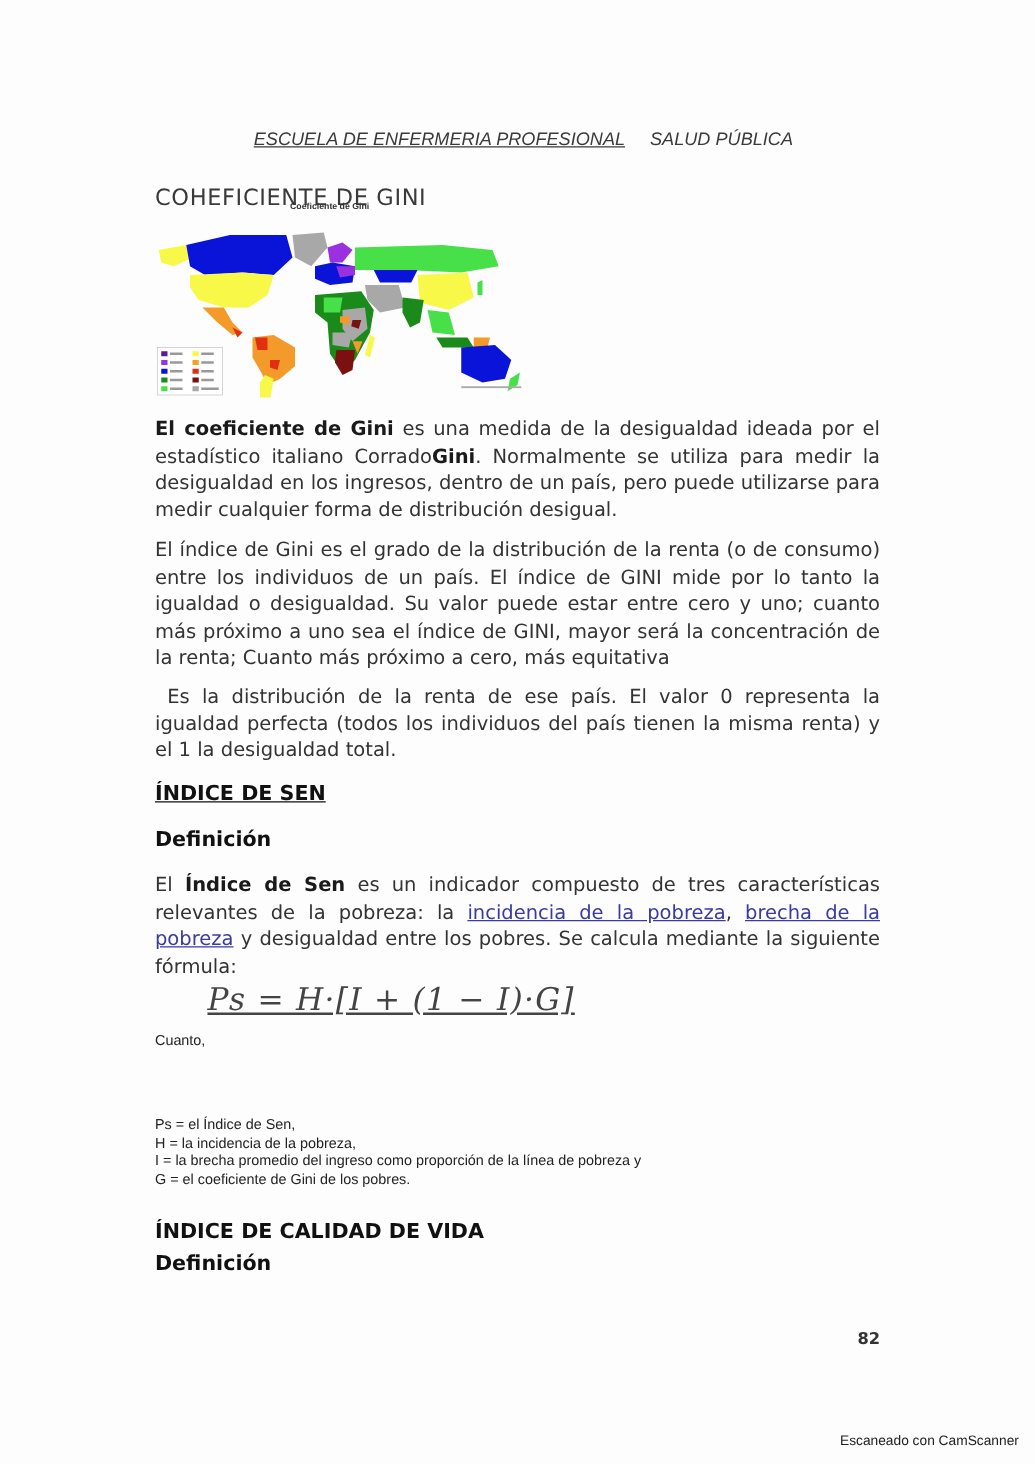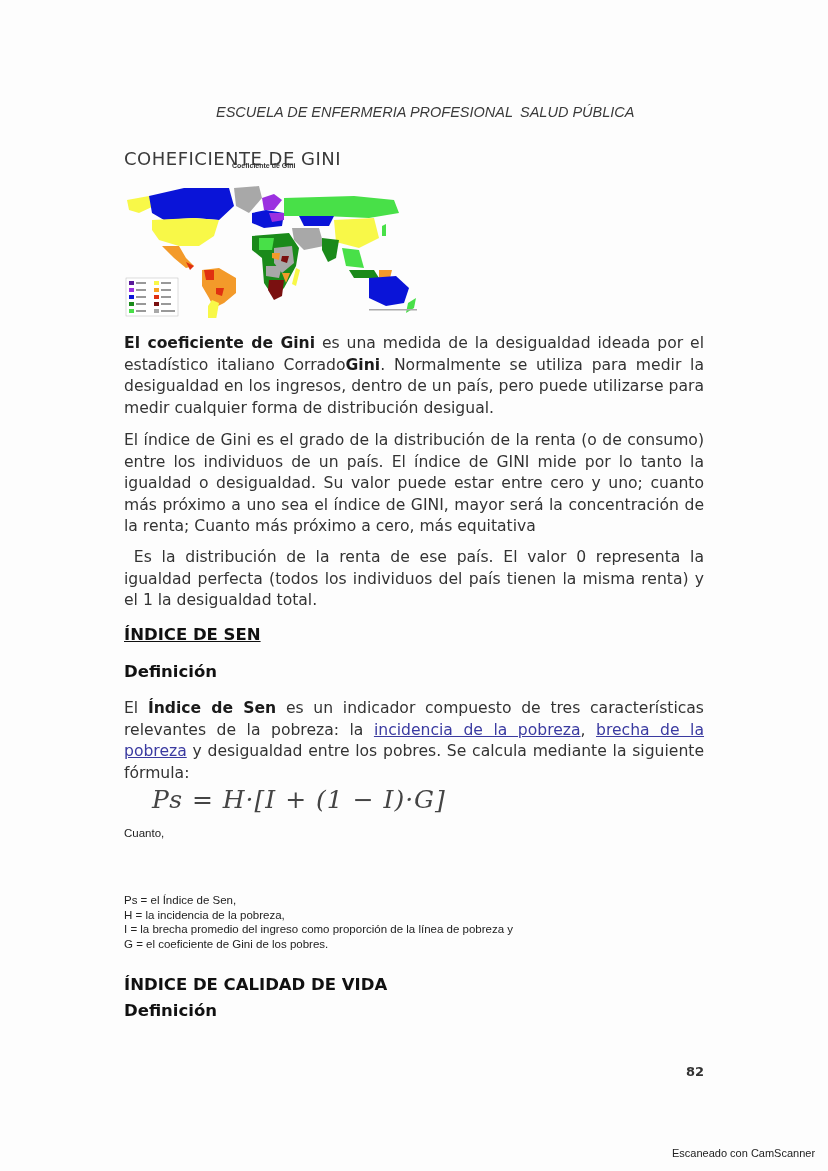--- a/index.html
+++ b/index.html
@@ -4,21 +4,21 @@
 <style>
   html, body { margin: 0; padding: 0; }
   body {
     width: 828px; height: 1171px; background: #fdfdfd; position: relative; overflow: hidden;
     font-family: "DejaVu Sans", sans-serif; color: #2a2a2a;
   }
   .abs { position: absolute; }
   .header-left, .header-right {
     font-family: "Liberation Sans", sans-serif; font-style: italic; font-size: 14.5px; color: #3a3a3a; top: 104px;
   }
-  .header-left { left: 216px; }
+  .header-left { left: 203px; text-decoration: underline; }
   .header-right { left: 520px; }
   .section-title {
     left: 124px; top: 120px; font-size: 18px; letter-spacing: 0.5px; color: #3a3a3a;
     font-family: "DejaVu Sans", sans-serif;
     margin-top: 28px;
   }
   .map-wrap { left: 124px; top: 158px; width: 298px; height: 160px; }
   .map-title {
     position: absolute; left: 108px; top: 4px; font-family: "Liberation Sans", sans-serif;
     font-weight: bold; font-size: 7px; color: #333;
@@ -29,22 +29,22 @@
   }
   p.body b { color: #1a1a1a; }
   a.link { color: #3a3aa0; text-decoration: underline; }
   .h-sen {
     left: 124px; top: 625px; font-weight: bold; font-size: 16.5px; text-decoration: underline; color: #111;
   }
   .h-def {
     left: 124px; font-weight: bold; font-size: 16.5px; color: #111;
   }
   .formula {
-    left: 152px; top: 785px; font-family: "DejaVu Serif", serif; font-style: italic;
-    font-size: 25px; color: #444; letter-spacing: 1px;
+    left: 166px; top: 785px; font-family: "DejaVu Serif", serif; font-style: italic;
+    font-size: 25px; color: #444; letter-spacing: 1px; text-decoration: underline;
   }
   .small {
     font-family: "Liberation Sans", sans-serif; font-size: 11.5px; color: #222; left: 124px;
   }
   .defs { top: 849px; line-height: 14.5px; margin-top: 44px; }
   .h-cal { left: 124px; top: 963px; font-weight: bold; font-size: 16.5px; color: #111; margin-top: 12px; }
   .page-num { left: 686px; top: 1064px; font-size: 13px; font-weight: bold; color: #333; }
   .scanner { left: 672px; top: 1147px; font-family: "Liberation Sans", sans-serif; font-size: 11px; color: #222; }
 </style>
 </head>

